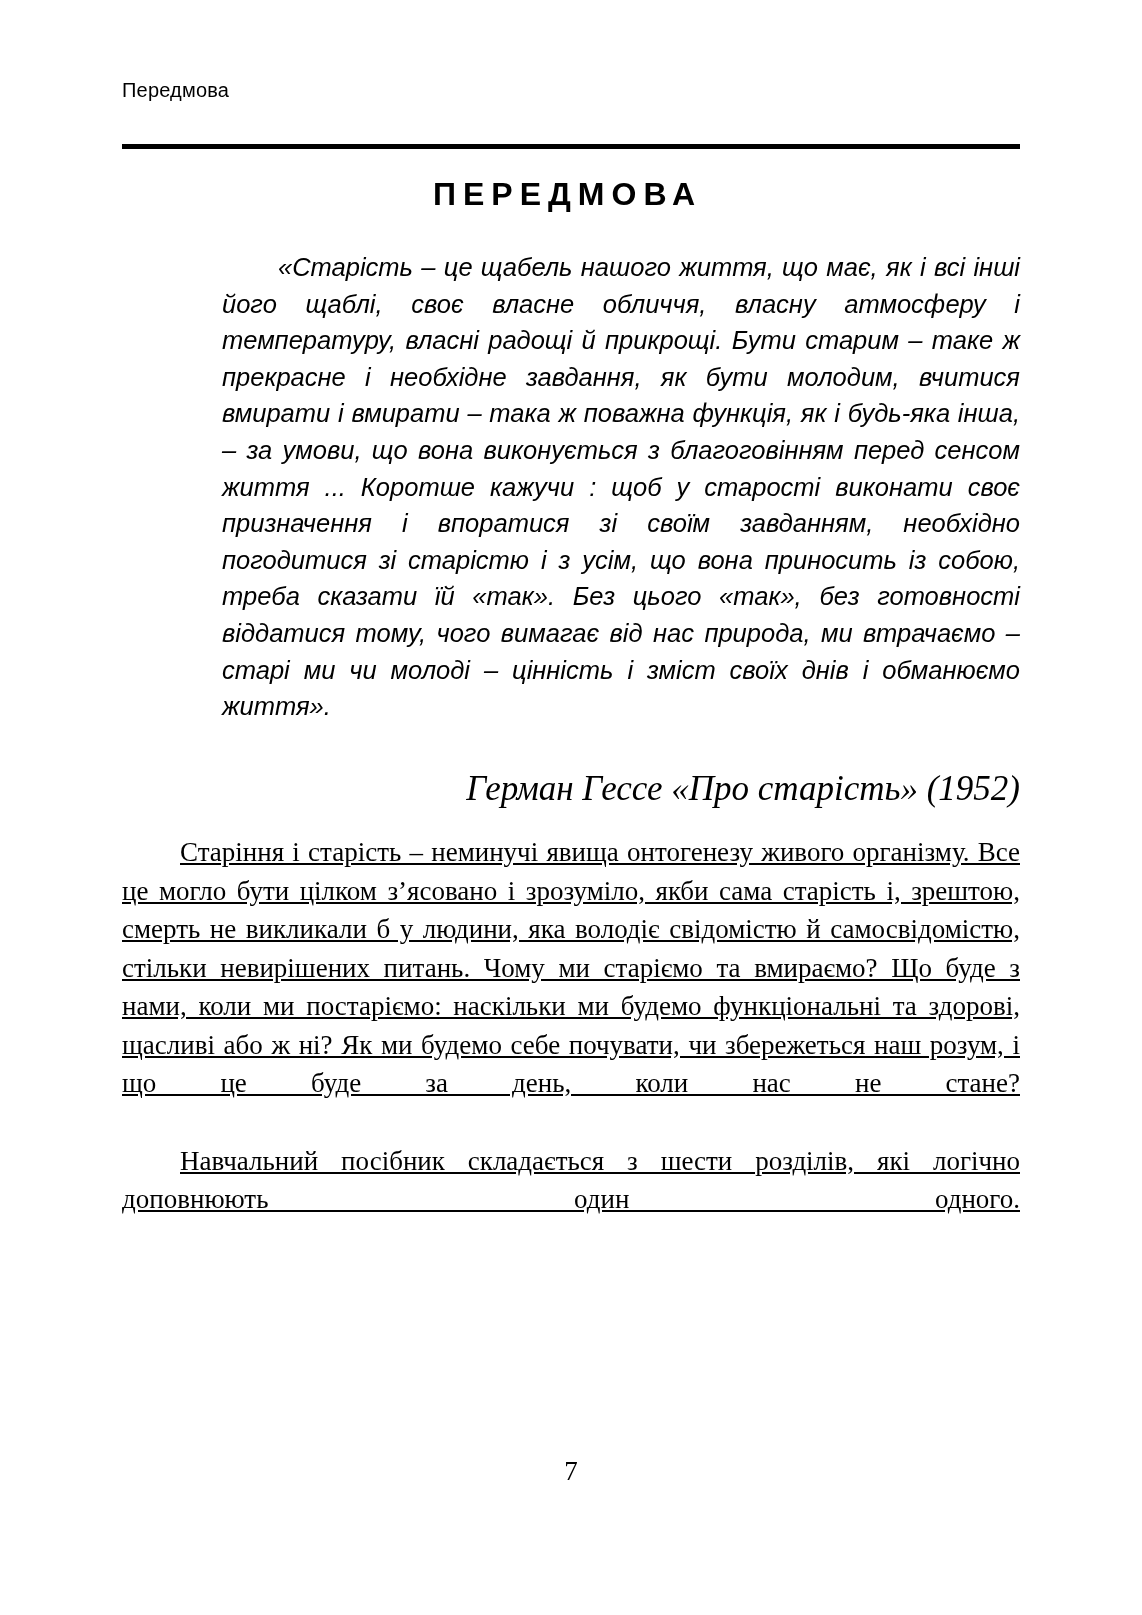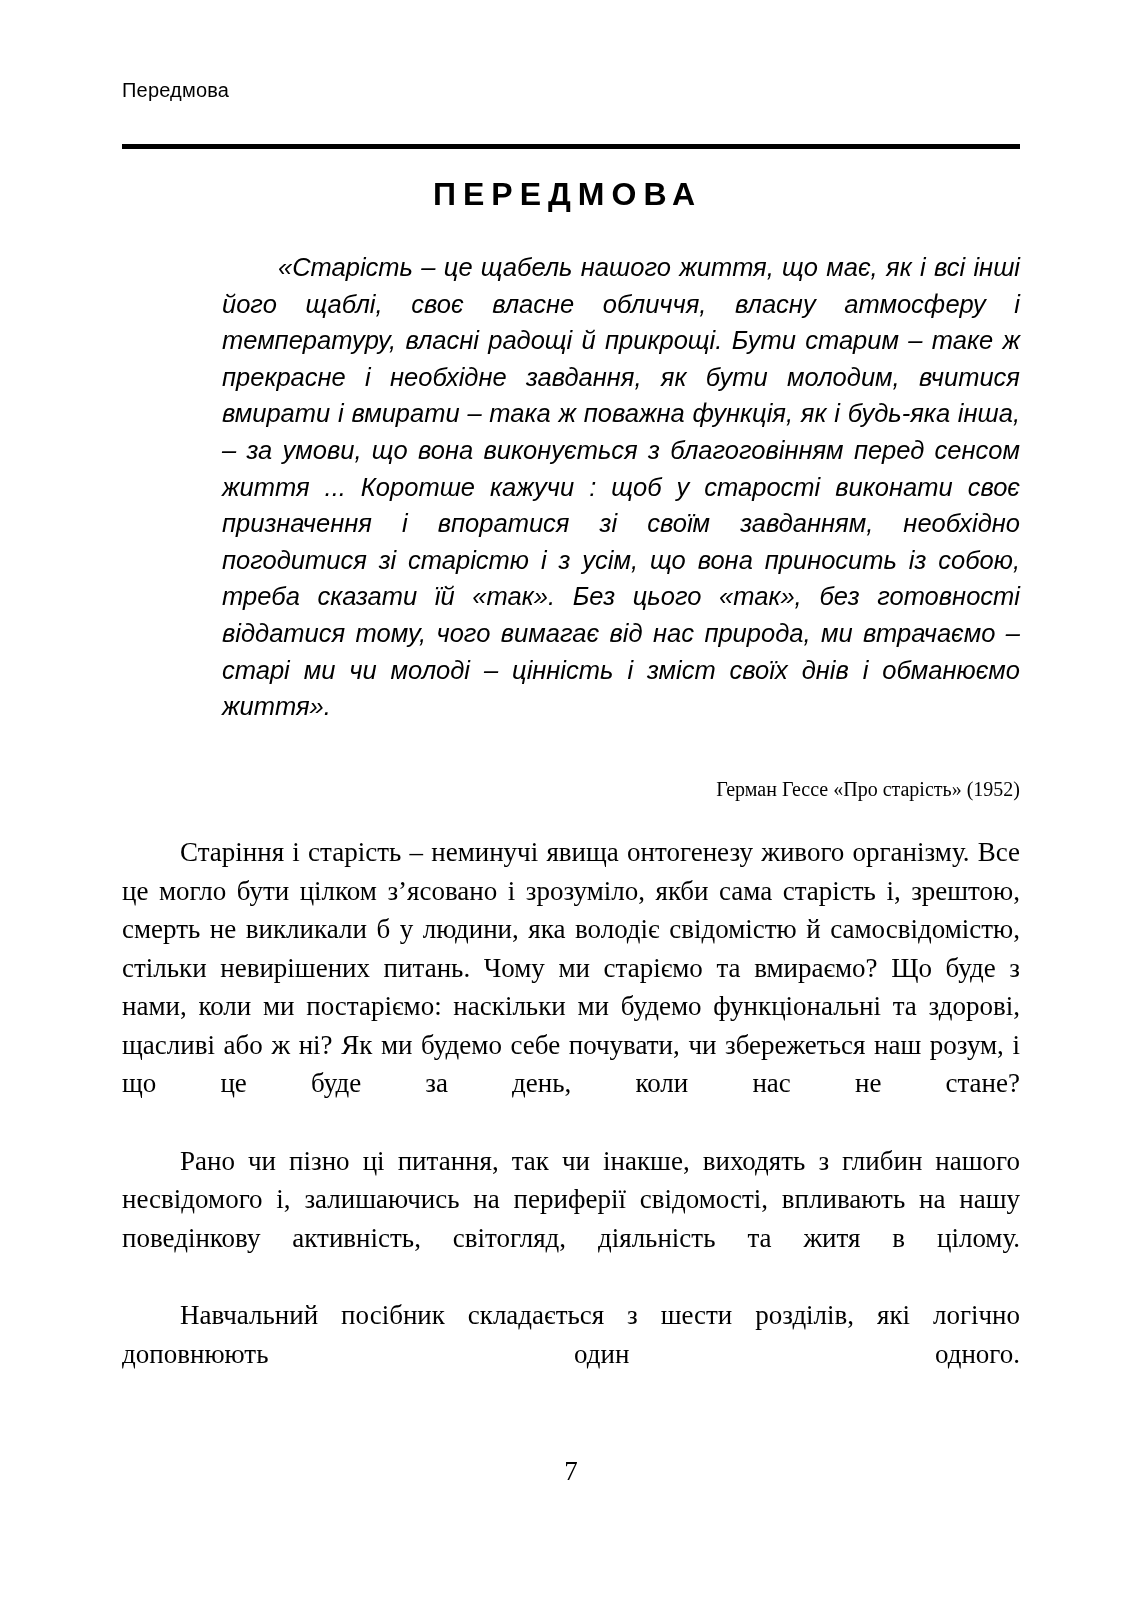--- a/index.html
+++ b/index.html
@@ -74,39 +74,41 @@
     font-size: 25.5px;
     line-height: 36.6px;
     text-align: justify;
     text-indent: 56px;
     margin: 0;
     hyphens: none;
   }
 
   .epigraph-source {
     font-family: "Liberation Serif", "DejaVu Serif", serif;
-    font-size: 20px;
+    font-style: italic;
+    font-size: 35px;
     line-height: 36.6px;
     text-align: right;
     margin: 10px 0 0 0;
   }
 
   
   .body-text {
     margin-top: 25px;
   }
 
   .body-par {
     font-family: "Liberation Serif", "DejaVu Serif", serif;
     font-size: 27px;
     line-height: 38.6px;
     text-align: justify;
     text-indent: 58px;
     margin: 0;
     hyphens: none;
+    text-decoration: underline;
   }
 
   
   .body-par:after,
   .epigraph-text:after {
     content: "";
     display: inline-block;
     width: 100%;
   }
 
@@ -135,21 +137,20 @@
 
     <h1 class="chapter-title">ПЕРЕДМОВА</h1>
 
     <div class="epigraph">
       <p class="epigraph-text">«Старість – це щабель нашого життя, що має, як і всі інші його щаблі, своє власне обличчя, власну атмосферу і температуру, власні радощі й прикрощі. Бути старим – таке ж прекрасне і необхідне завдання, як бути молодим, вчитися вмирати і вмирати – така ж поважна функція, як і будь-яка інша, – за умови, що вона виконується з благоговінням перед сенсом життя ... Коротше кажучи : щоб у старості виконати своє призначення і впоратися зі своїм завданням, необхідно погодитися зі старістю і з усім, що вона приносить із собою, треба сказати їй «так». Без цього «так», без готовності віддатися тому, чого вимагає від нас природа, ми втрачаємо – старі ми чи молоді – цінність і зміст своїх днів і обманюємо життя».</p>
       <p class="epigraph-source">Герман Гессе «Про старість» (1952)</p>
     </div>
 
     <div class="body-text">
       <p class="body-par">Старіння і старість – неминучі явища онтогенезу живого організму. Все це могло бути цілком з’ясовано і зрозуміло, якби сама старість і, зрештою, смерть не викликали б у людини, яка володіє свідомістю й самосвідомістю, стільки невирішених питань. Чому ми старіємо та вмираємо? Що буде з нами, коли ми постаріємо: наскільки ми будемо функціональні та здорові, щасливі або ж ні? Як ми будемо себе почувати, чи збережеться наш розум, і що це буде за день, коли нас не стане?</p>
-      <p class="body-par">Рано чи пізно ці питання, так чи інакше, виходять з глибин нашого несвідомого і, залишаючись на периферії свідомості, впливають на нашу поведінкову активність, світогляд, діяльність та житя в цілому.</p>
       <p class="body-par">Навчальний посібник складається з шести розділів, які логічно доповнюють один одного.</p>
     </div>
 
   </div>
 
   <div class="page-number">7</div>
 
 </div>
 
 </body></html>

